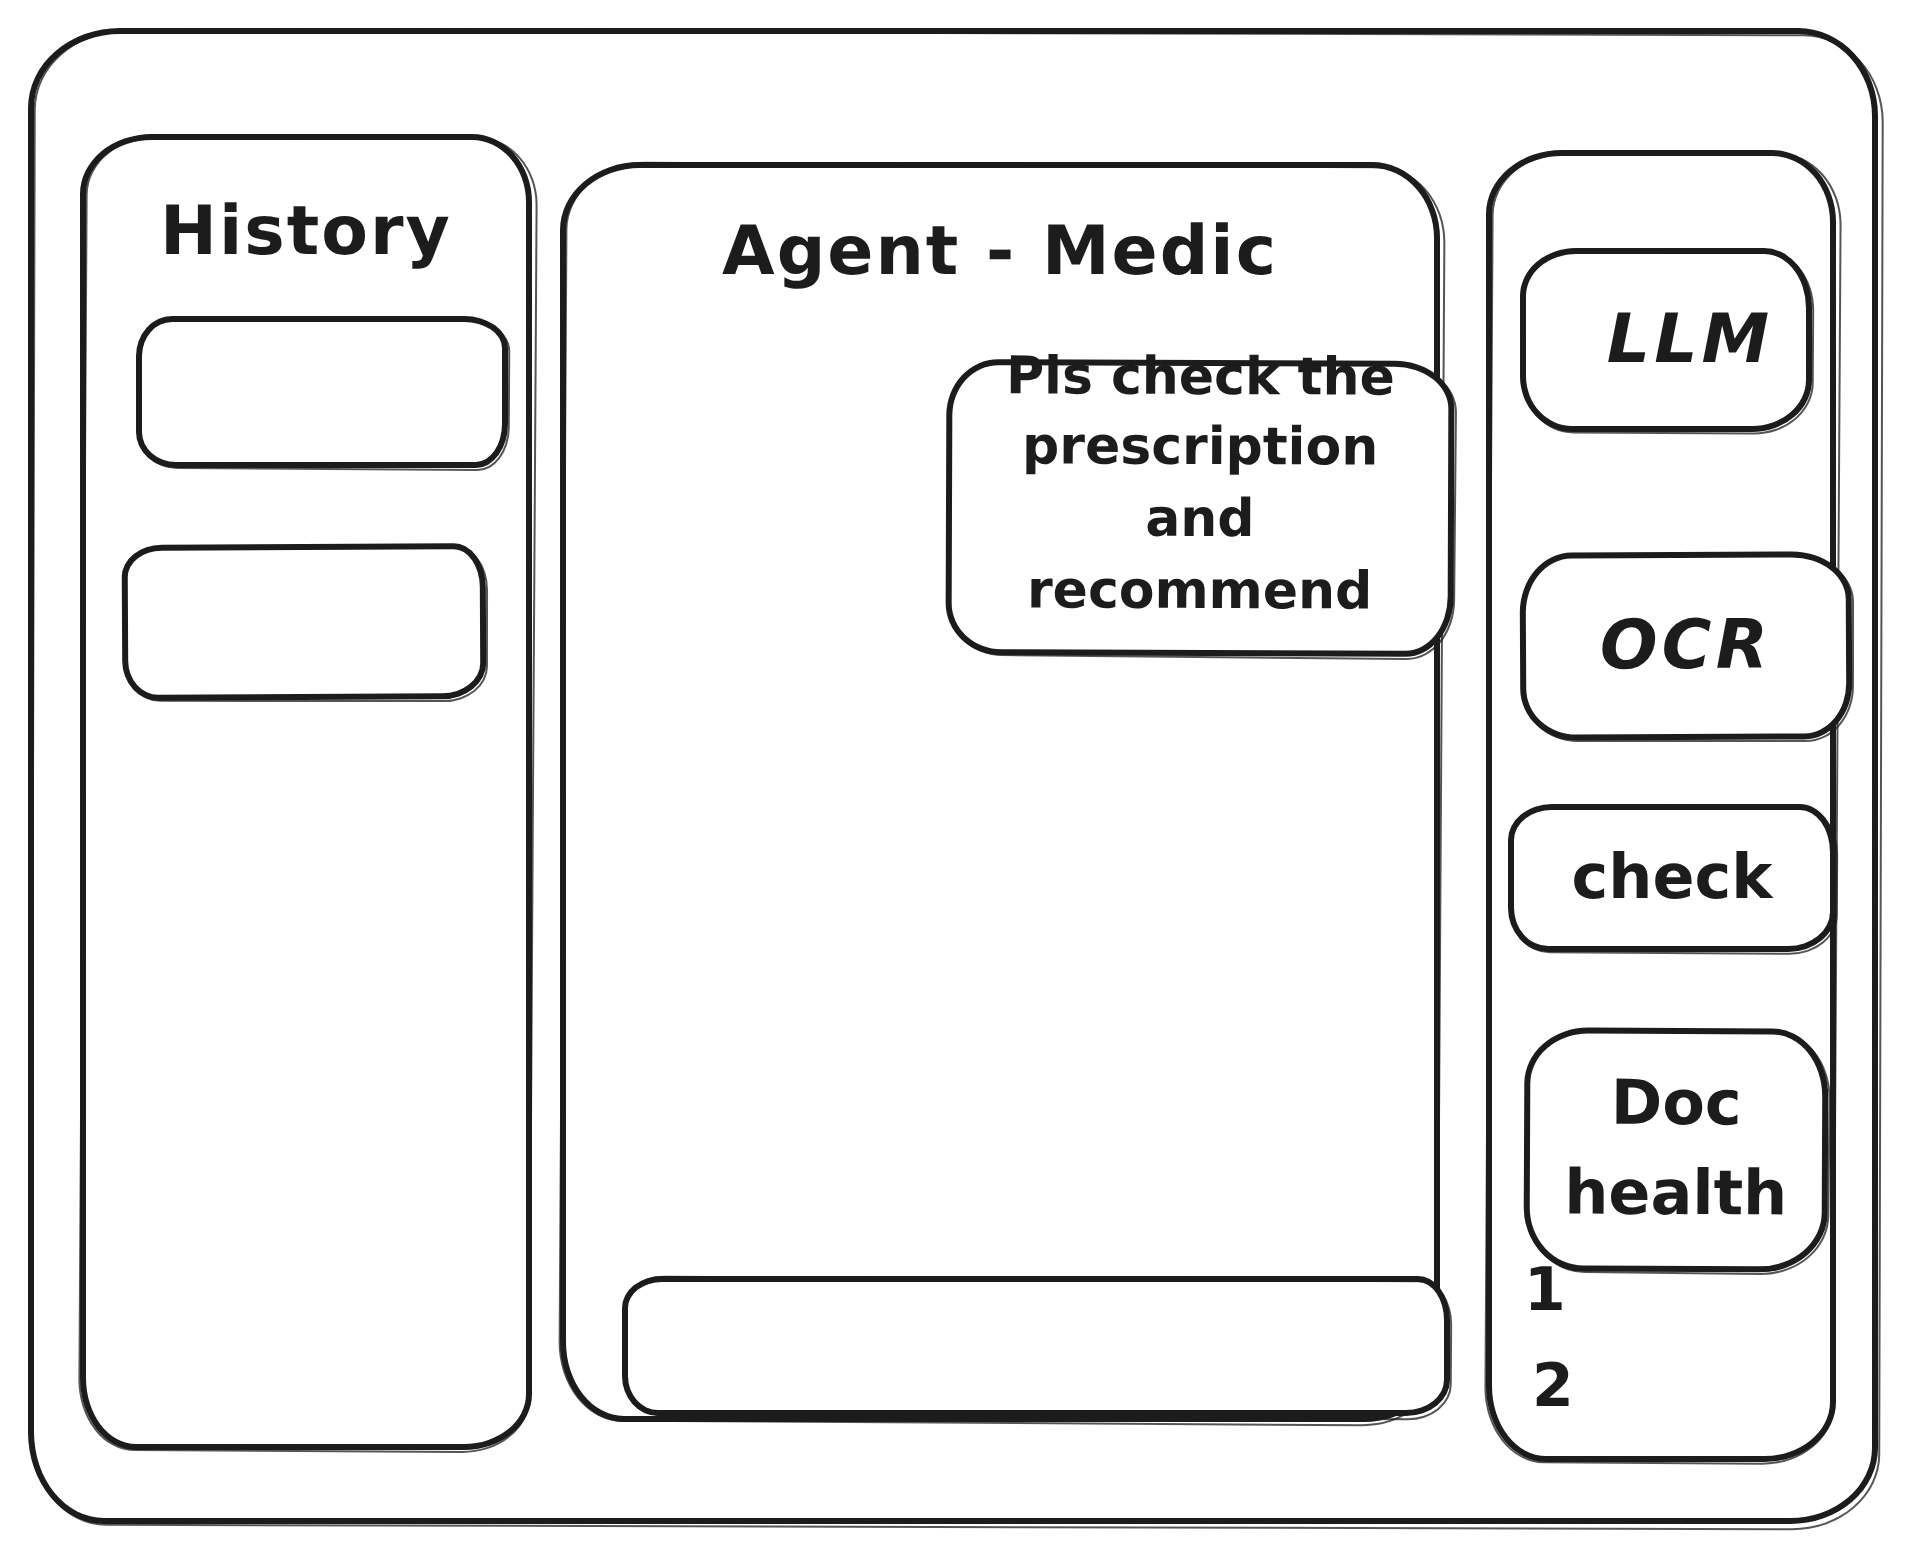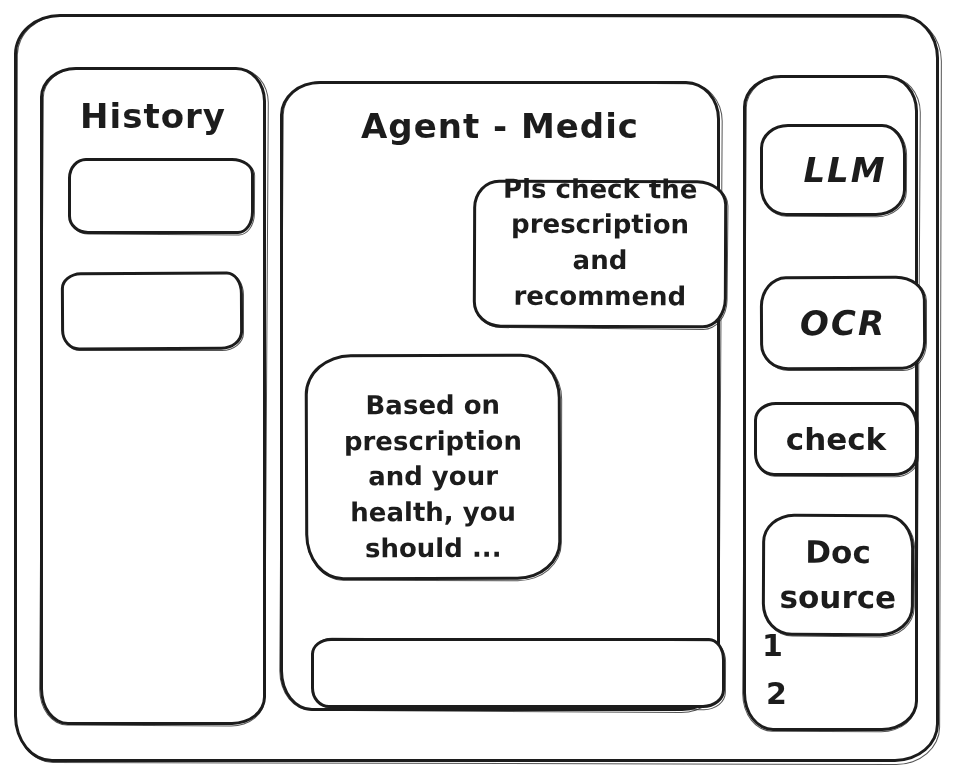--- a/index.html
+++ b/index.html
@@ -155,31 +155,28 @@
       <div class="sketch history-item two"></div>
     </aside>
 
     <main class="sketch chat">
       <div class="panel-title">Agent - Medic</div>
 
       <div class="sketch bubble user">
         <span>Pls check the prescription and recommend</span>
       </div>
 
-      <div class="sketch bubble agent">
-        <span>Based on prescription and your health, you should ...</span>
-      </div>
 
       <div class="sketch message-input"></div>
     </main>
 
     <aside class="sketch tools">
       <div class="sketch tool llm">LLM</div>
       <div class="sketch tool ocr">OCR</div>
       <div class="sketch tool params">check</div>
-      <div class="sketch tool doc">Doc source</div>
+      <div class="sketch tool doc">Doc health</div>
 
       <div class="doc-num one">1</div>
       <div class="doc-num two">2</div>
     </aside>
 
   </div>
 </div>
 
 </body></html>

